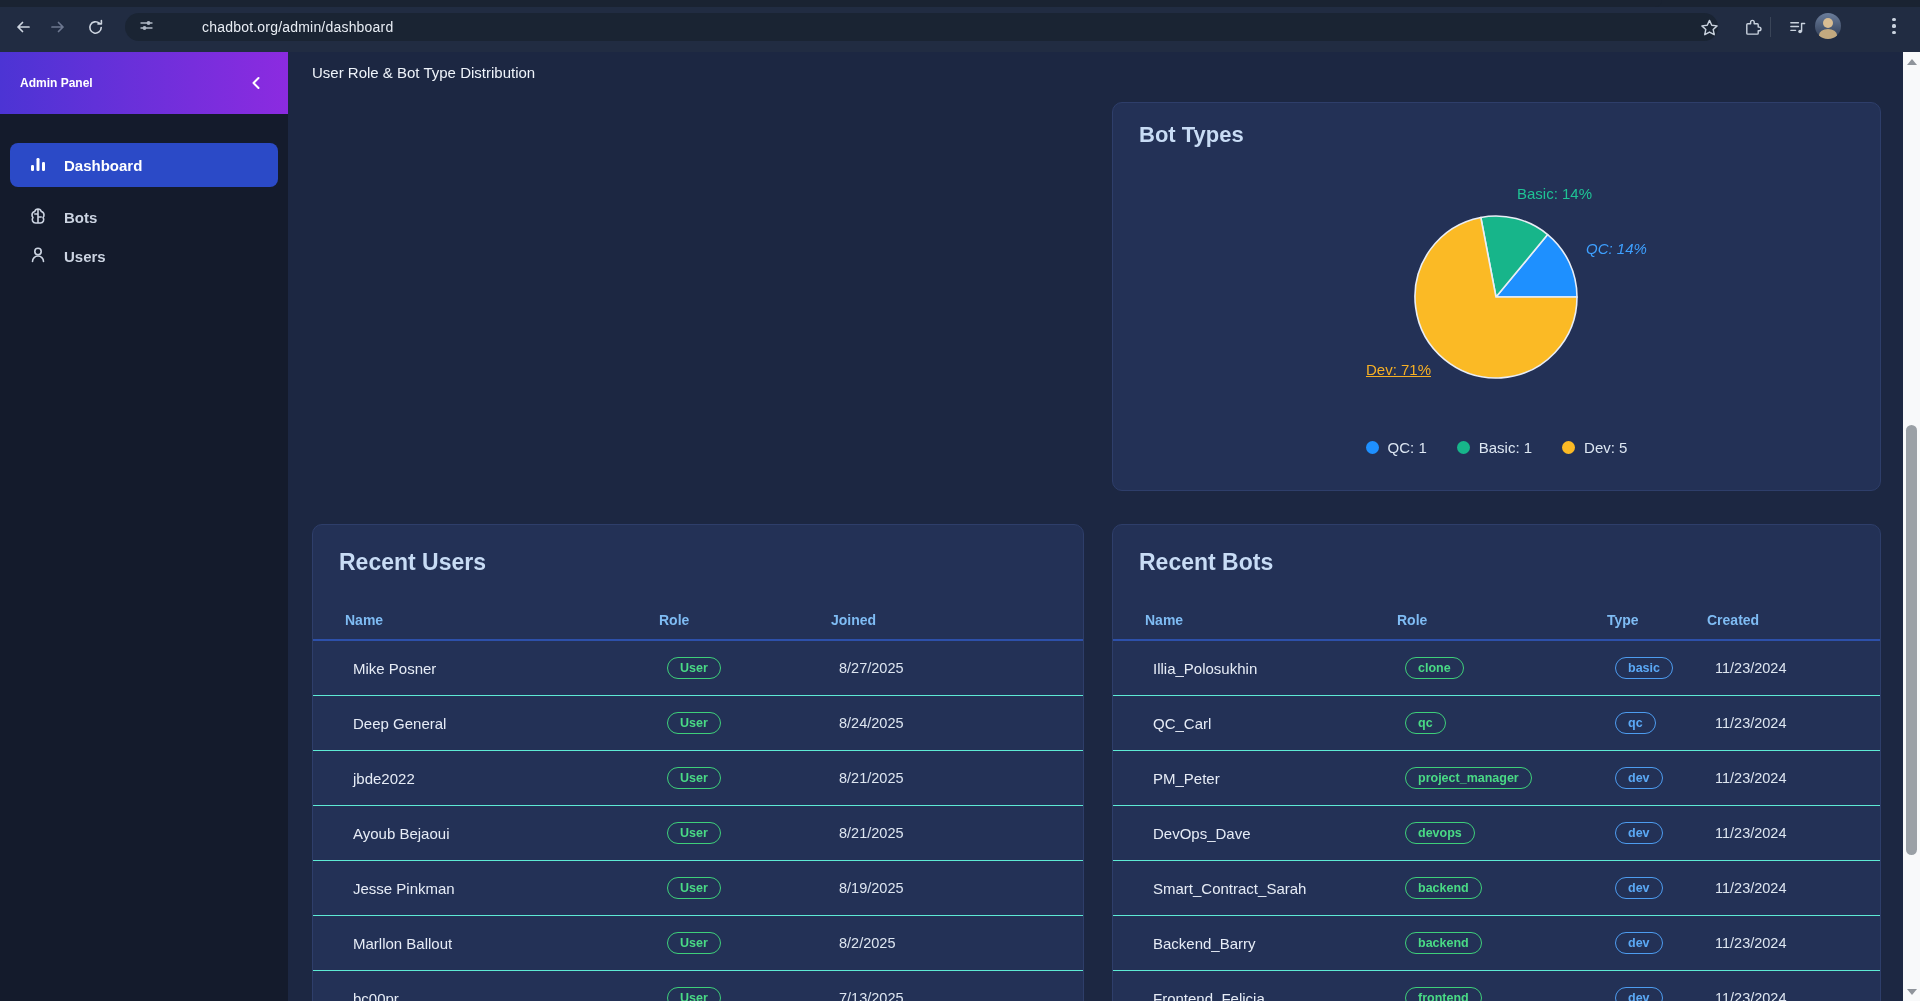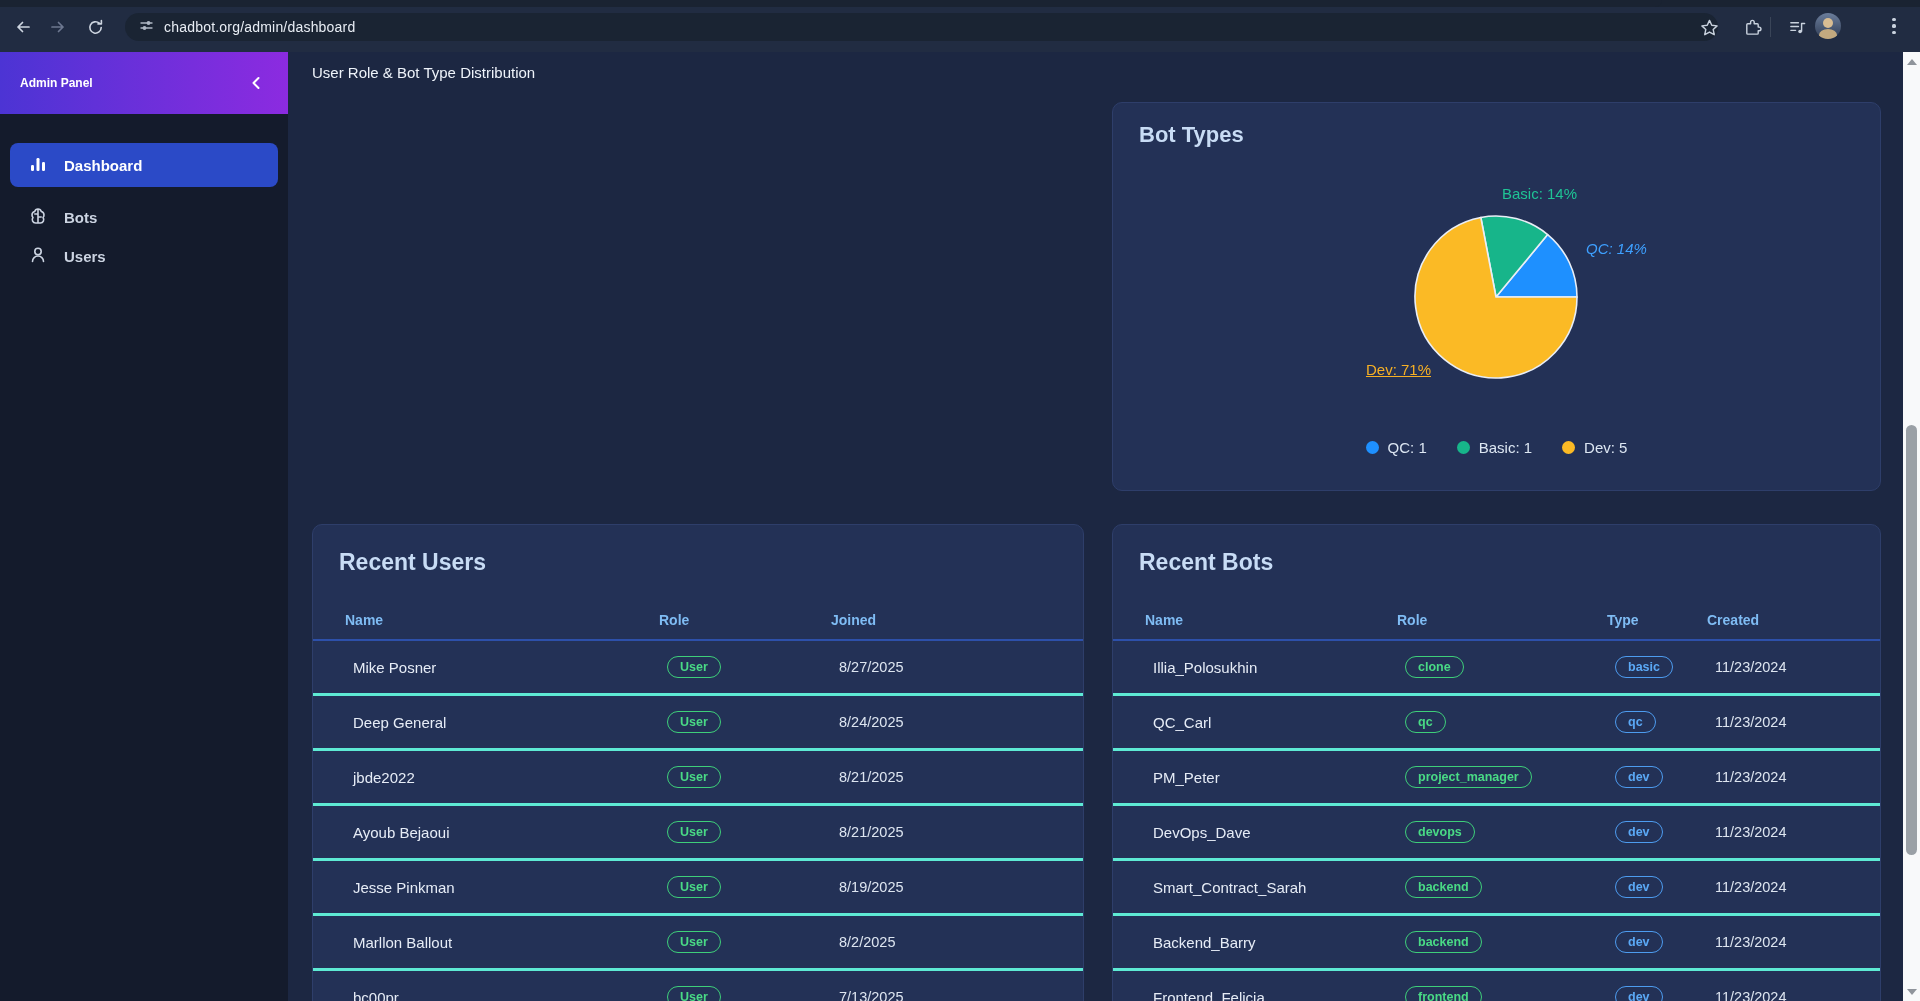--- a/index.html
+++ b/index.html
@@ -11,21 +11,21 @@
   #chrome { position:absolute; left:0; top:0; width:1920px; height:52px; background:#212c42; }
   #tabstrip { position:absolute; left:0; top:0; width:1920px; height:7px; background:#1a2332; }
   #tab-curve { position:absolute; left:0; top:0; width:1662px; height:7px; background:#1a2332;
                border-bottom-right-radius:9px; }
   .nav-ico { position:absolute; top:14px; width:26px; height:26px; display:flex; align-items:center;
              justify-content:center; border-radius:50%; color:#cdd5e0; }
   .nav-ico svg { stroke:#cdd5e0; fill:none; stroke-width:1.7; stroke-linecap:round; stroke-linejoin:round; }
   .nav-ico.dim svg { stroke:#6d7890; }
   #url-pill { position:absolute; left:125px; top:13px; width:1593px; height:28px; background:#1a2433;
               border-radius:14px; display:flex; align-items:center; padding:0 14px; gap:10px; }
-  #url-text { color:#e8edf4; font-size:14px; letter-spacing:.2px; }
+  #url-text { color:#e8edf4; font-size:14px; letter-spacing:.2px;margin-left:38px; }
   .right-ico { position:absolute; top:15px; width:24px; height:24px; display:flex; align-items:center; justify-content:center; }
   .right-ico svg { stroke:#c9d2de; fill:none; stroke-width:1.5; stroke-linecap:round; stroke-linejoin:round; }
   #tb-divider { position:absolute; left:1770px; top:17px; width:1px; height:20px; background:#3a4558; }
   #avatar { position:absolute; left:1815px; top:13px; width:26px; height:26px; border-radius:50%;
             background:linear-gradient(180deg,#6b7d9b 0%,#2f3c55 100%); overflow:hidden; }
   #avatar .head { position:absolute; left:8px; top:5px; width:10px; height:10px; border-radius:50%; background:#d9bd93; }
   #avatar .body { position:absolute; left:4px; top:16px; width:18px; height:12px; border-radius:50% 50% 0 0; background:#c3a97f; }
   #kebab { position:absolute; left:1884px; top:15px; width:20px; height:22px; display:flex; flex-direction:column;
            align-items:center; justify-content:center; gap:3px; }
   #kebab i { width:3.2px; height:3.2px; border-radius:50%; background:#c9d2de; }
@@ -66,21 +66,21 @@
   .lbl-orange { color:#f7b024;text-decoration:underline; }
 
   .legend { position:absolute; left:0; top:336px; width:100%; display:flex; justify-content:center; gap:30px; }
   .legend-item { display:flex; align-items:center; gap:9px; color:#dce6f2; font-size:15px; }
   .legend-dot { width:13px; height:13px; border-radius:50%; }
 
   
   .tbl { position:absolute; left:0; top:76px; width:100%; }
   .thead { display:grid; height:40px; align-items:center; padding:0 32px; border-bottom:2px solid #2d50aa;
            color:#7fbcf4; font-size:14px; font-weight:bold; }
-  .trow  { display:grid; height:55px; align-items:center; padding:0 40px; border-bottom:3px solid #5eead4; }
+  .trow  { display:grid; height:55px; align-items:center; padding:0 40px; border-bottom:1px solid #5eead4; }
   .cols-users { grid-template-columns:314px 172px 1fr; }
   .cols-bots  { grid-template-columns:252px 210px 100px 1fr; }
   .cell-name { color:#e6ecf6; font-size:15px; }
   .cell-date { color:#dde5f0; font-size:14.5px; }
   .badge { display:inline-block; border-radius:13px; padding:3px 12px; font-size:12.5px; font-weight:600;
            background:transparent; }
   .badge-green { color:#49da85; border:1px solid #3ecf7a; }
   .badge-blue  { color:#5ba9f6; border:1px solid #4d9cf0; }
 
   
@@ -203,21 +203,21 @@
   <div id="page-title">User Role &amp; Bot Type Distribution</div>
 
 
   <section class="card" id="card-bot-types">
     <div class="card-title">Bot Types</div>
     <svg class="abs" style="left:292px; top:103px;" width="182" height="182" viewBox="0 0 182 182">
       <path d="M91,91 L172,91 A81,81 0 0 0 142.64,28.59 Z" fill="#1e90ff" stroke="#e9eef6" stroke-width="1.6" stroke-linejoin="round"></path>
       <path d="M91,91 L142.64,28.59 A81,81 0 0 0 75.82,11.43 Z" fill="#17b58a" stroke="#e9eef6" stroke-width="1.6" stroke-linejoin="round"></path>
       <path d="M91,91 L75.82,11.43 A81,81 0 1 0 172,91 Z" fill="#fbba25" stroke="#e9eef6" stroke-width="1.6" stroke-linejoin="round"></path>
     </svg>
-    <div class="pie-label lbl-green" style="left:389px; top:82px;">Basic: 14%</div>
+    <div class="pie-label lbl-green" style="left:404px; top:82px;">Basic: 14%</div>
     <div class="pie-label lbl-blue" style="left:473px; top:137px;font-style:italic;">QC: 14%</div>
     <div class="pie-label lbl-orange" style="right:449px; top:258px;">Dev: 71%</div>
     <div class="legend">
       <span class="legend-item">
         <span class="legend-dot" style="background: rgb(30, 144, 255);"></span>
         <span>QC: 1</span>
       </span>
       <span class="legend-item">
         <span class="legend-dot" style="background: rgb(23, 181, 138);"></span>
         <span>Basic: 1</span>

